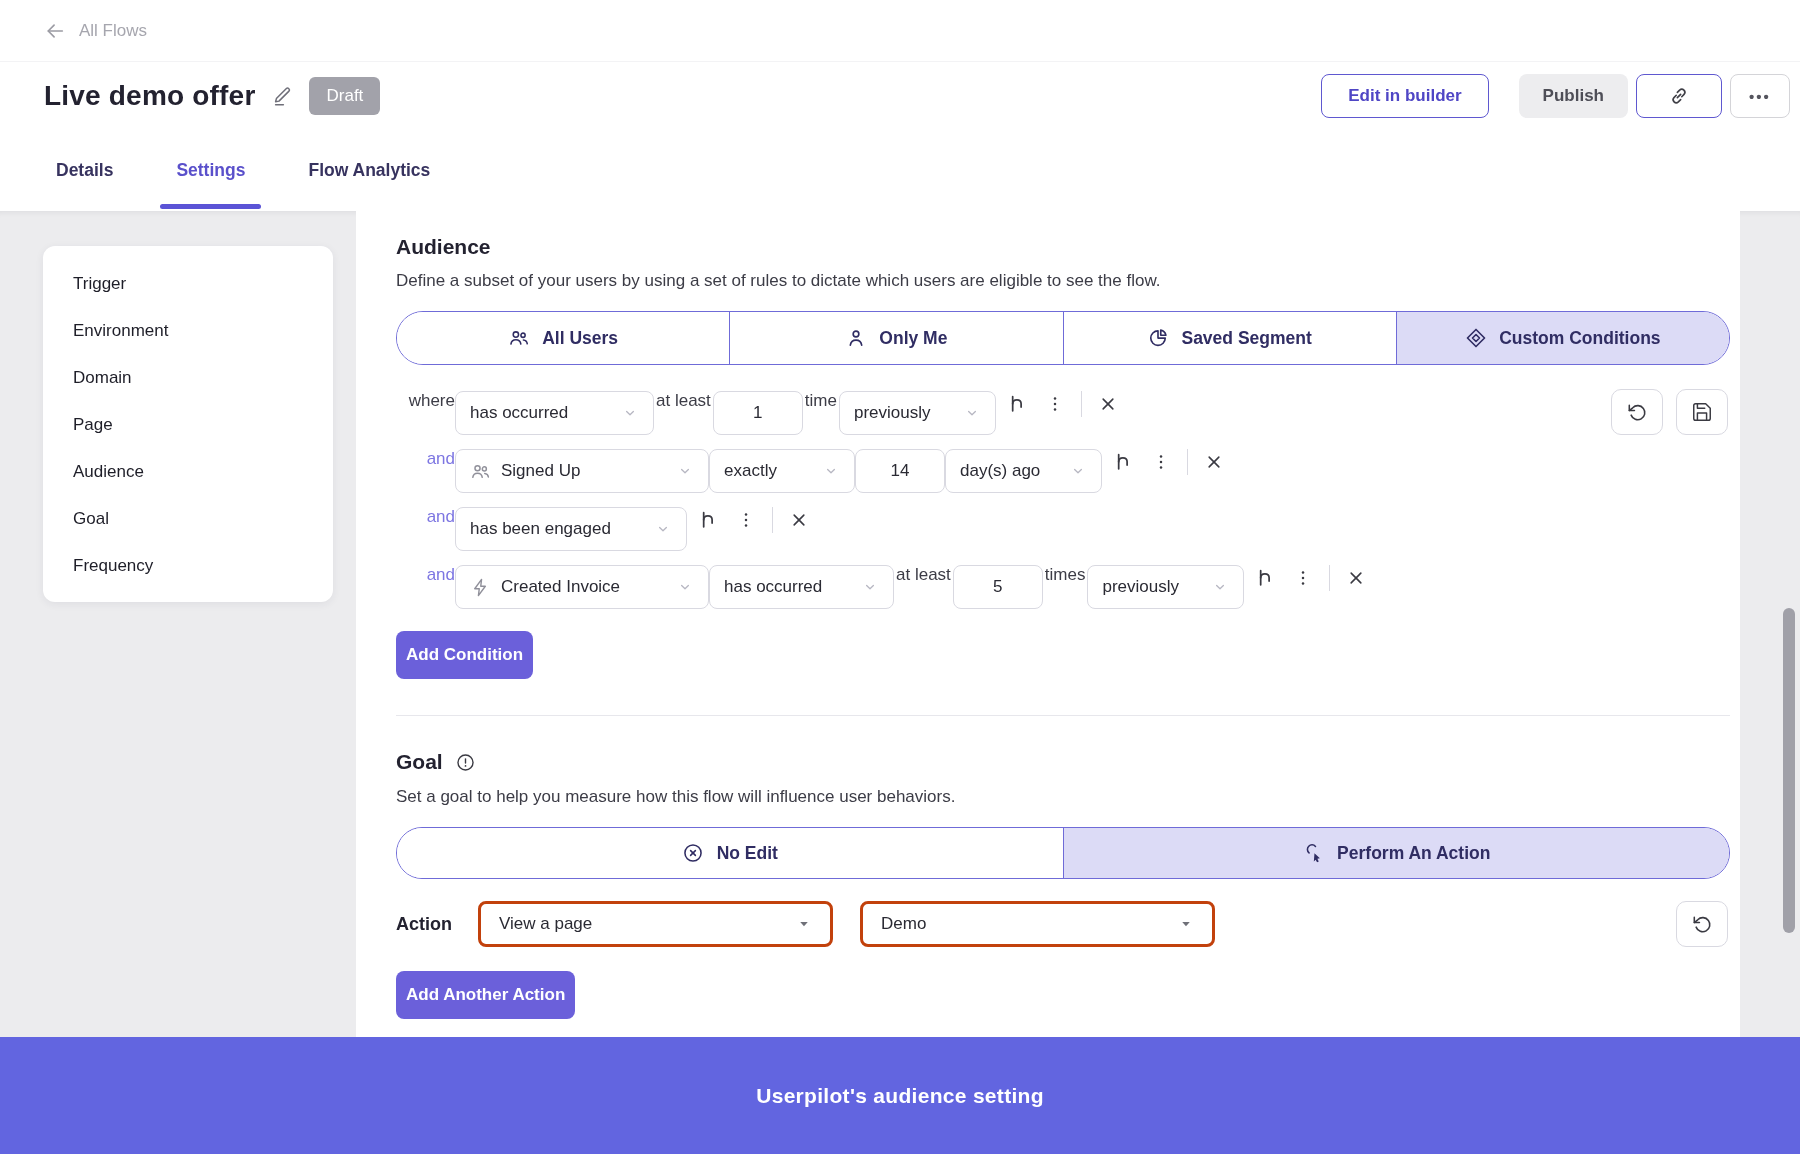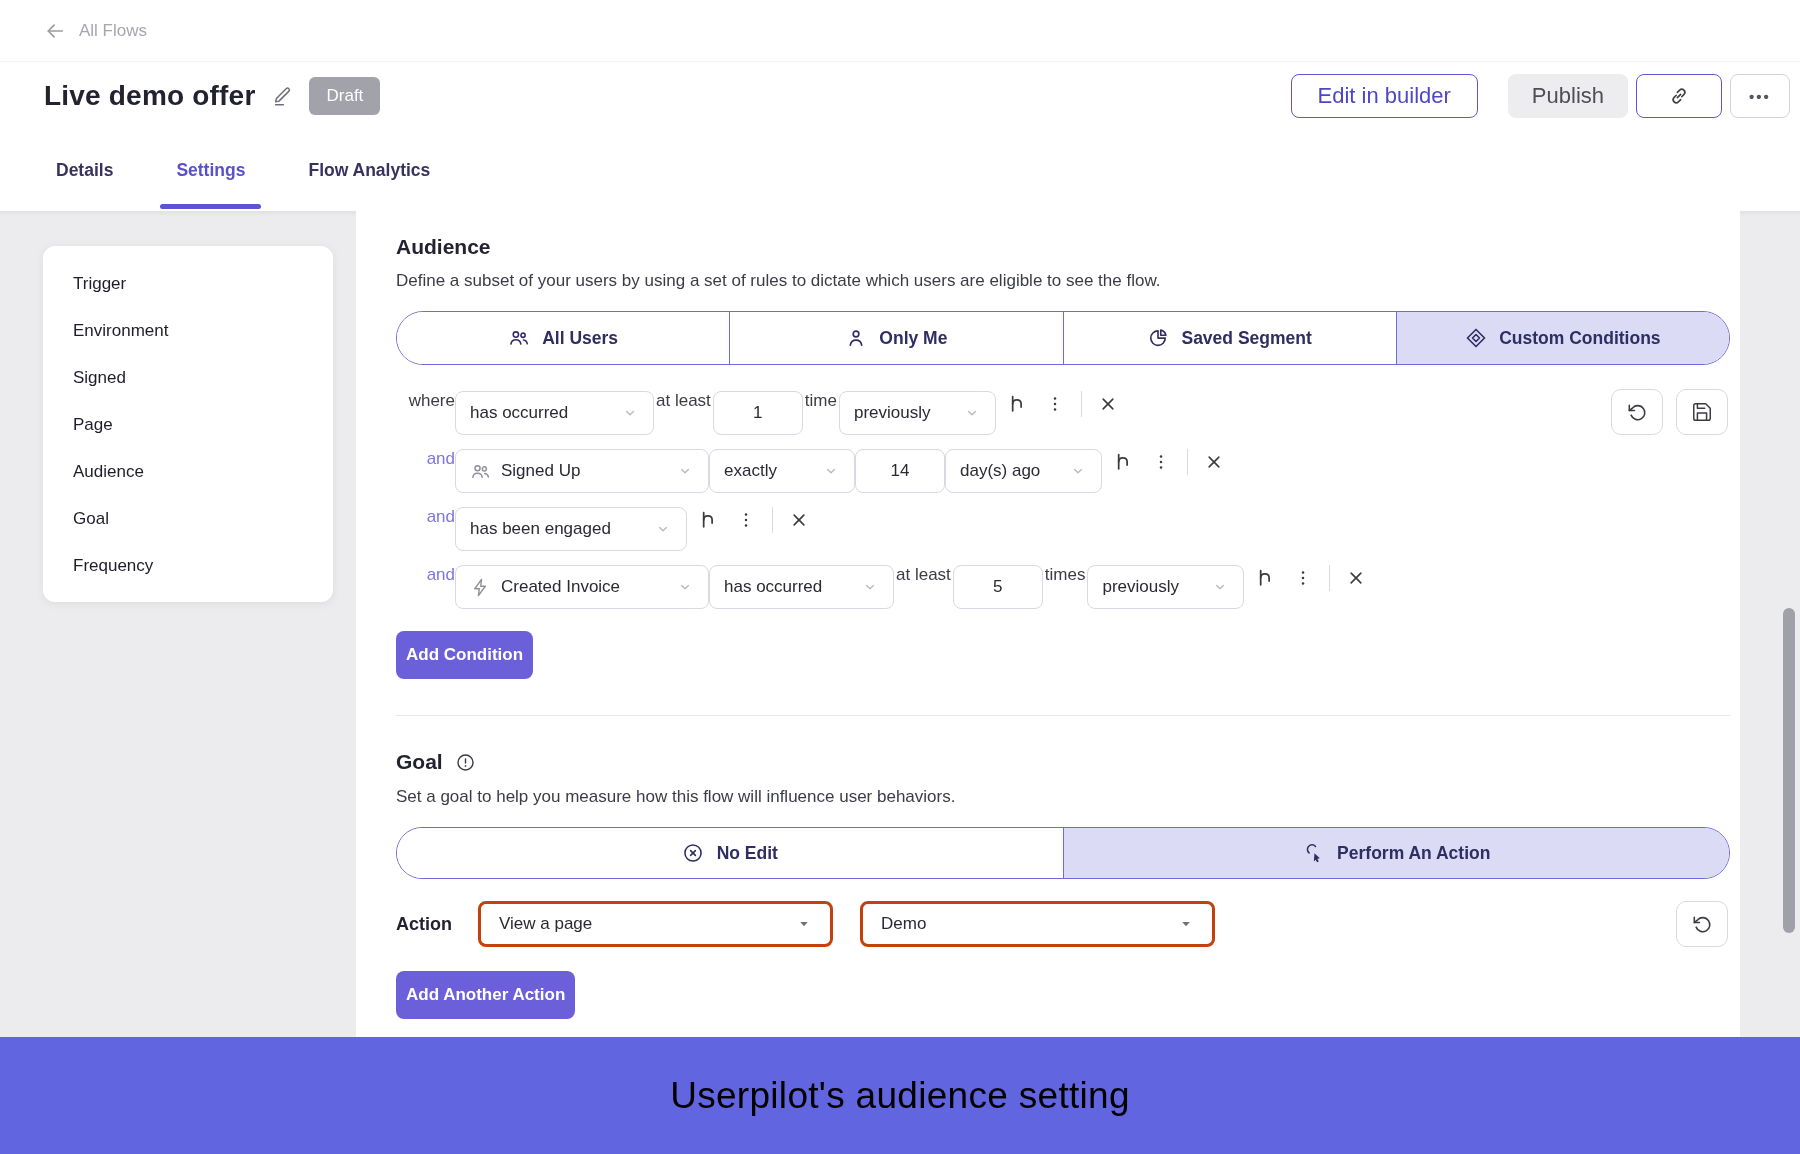--- a/index.html
+++ b/index.html
@@ -17,21 +17,21 @@
   header { position:absolute; top:0; left:0; right:0; height:211px; background:#fff; z-index:3; }
   .topbar { height:62px; display:flex; align-items:center; gap:13px; padding-left:44px;
             border-bottom:1px solid #f3f3f5; font-size:17px; color:#a6a6ae; }
   .topbar .icon { color:#9b9ba3; }
   .title-row { position:absolute; top:72px; left:44px; right:10px; height:48px;
                display:flex; align-items:center; gap:16px; }
   .page-title { font-size:28px; font-weight:700; color:#232230; letter-spacing:.2px; }
   .pencil-btn { background:none; border:none; cursor:pointer; color:#6e6e78; display:flex; }
   .draft-badge { background:#a2a2aa; color:#fff; font-size:17px; padding:9px 17px; border-radius:6px; }
   .header-actions { margin-left:auto; display:flex; align-items:center; gap:8px; }
-  .hbtn { height:44px; border-radius:8px; font-size:22px; font-weight:400; cursor:pointer;
+  .hbtn { height:44px; border-radius:8px; font-size:17px; font-weight:700; cursor:pointer;
           display:inline-flex; align-items:center; justify-content:center; background:#fff;
           font-family:inherit; }
   .btn-outline-purple { border:1.5px solid #5f58d0; color:#4f46c5; padding:0 26px; margin-right:22px; }
   .btn-publish { border:none; background:#ededef; color:#4e4e57; padding:0 24px; }
   .btn-icon-purple { border:1.5px solid #5f58d0; width:86px; color:#3f3f46; }
   .btn-more { border:1px solid #d4d4d8; width:60px; color:#55555e; font-size:15px; letter-spacing:2px; font-weight:700; }
   .tabs { position:absolute; top:160px; left:56px; display:flex; gap:63px; }
   .tab { position:relative; font-size:17.5px; font-weight:600; color:#37335f; padding-bottom:28px; cursor:pointer; }
   .tab.active { color:#5a50cb; }
   .tab.active::after { content:""; position:absolute; left:-16px; right:-16px; bottom:0;
@@ -101,21 +101,21 @@
   .action-row { position:relative; display:flex; align-items:center; gap:27px; margin-top:22px; }
   .action-label { font-size:18px; font-weight:700; color:#232230; width:55px; flex:none; }
   .action-select { width:355px; height:46px; border:3px solid #c2410c; border-radius:8px;
                    display:flex; align-items:center; justify-content:space-between;
                    padding:0 18px; font-size:17px; color:#2a2a33; cursor:pointer; background:#fff; }
   .action-select .icon { color:#6f7078; }
   .action-undo { position:absolute; right:2px; top:0; }
 
   footer.banner { position:absolute; left:0; bottom:0; width:100%; height:117px; background:#6265e0;
                   display:flex; align-items:center; justify-content:center; z-index:4; }
-  .banner-text { color:#000000; font-size:37px; font-weight:400; letter-spacing:.3px; }
+  .banner-text { color:#ffffff; font-size:21px; font-weight:700; letter-spacing:.3px; }
 </style>
 </head>
 <body>
 
 <div class="screen">
 
   <header>
     <div class="topbar">
       <span class="icon i22">
           <svg viewBox="0 0 24 24" fill="none" stroke="currentColor" stroke-width="1.8" stroke-linecap="round" stroke-linejoin="round">
@@ -155,21 +155,21 @@
         <div class="tab">Details</div>
         <div class="tab active">Settings</div>
         <div class="tab">Flow Analytics</div>
       </nav>
   </header>
 
   <div class="body">
     <aside class="side-card" id="sidebar">
         <div class="side-item">Trigger</div>
         <div class="side-item">Environment</div>
-        <div class="side-item">Signed</div>
+        <div class="side-item">Domain</div>
         <div class="side-item">Page</div>
         <div class="side-item">Audience</div>
         <div class="side-item">Goal</div>
         <div class="side-item">Frequency</div>
       </aside>
 
     <main class="panel">
 
       <section>
         <h2 class="section-title">Audience</h2>

